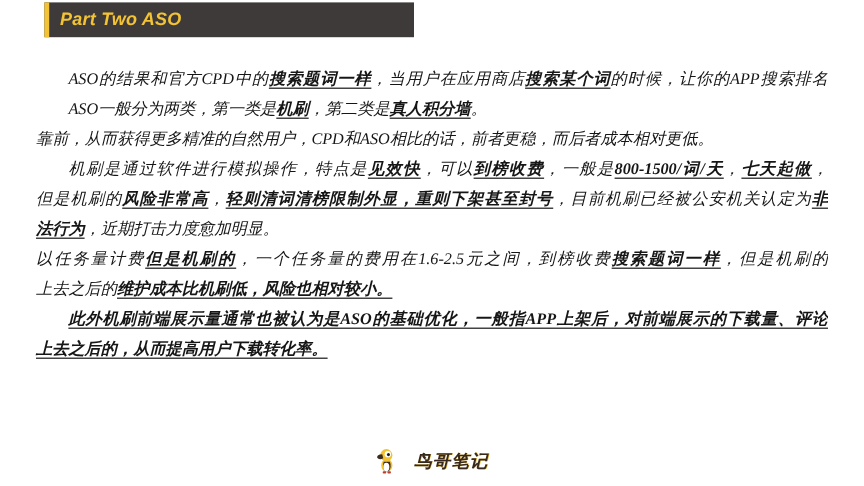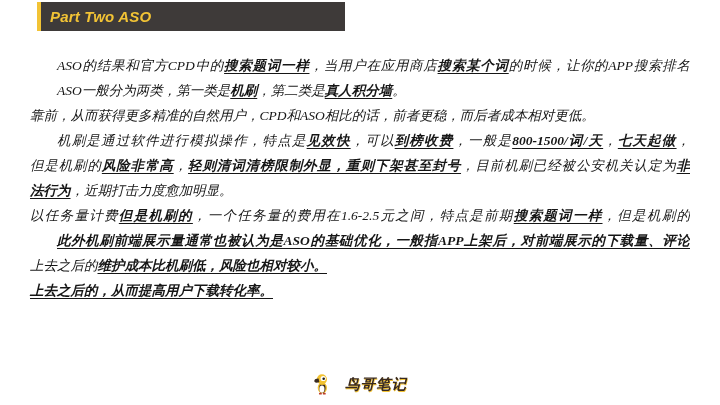--- a/index.html
+++ b/index.html
@@ -101,23 +101,23 @@
     <div class="header-title">Part Two ASO</div>
   </div>
 
   <div class="content" id="content">
       <div class="line justify indent"><span>ASO的结果和官方CPD中的</span><span class="u b">搜索题词一样</span><span>，当用户在应用商店</span><span class="u b">搜索某个词</span><span>的时候，让你的APP搜索排名</span></div>
       <div class="line indent"><span>ASO一般分为两类，第一类是</span><span class="u b">机刷</span><span>，第二类是</span><span class="u b">真人积分墙</span><span>。</span></div>
       <div class="line"><span>靠前，从而获得更多精准的自然用户，CPD和ASO相比的话，前者更稳，而后者成本相对更低。</span></div>
       <div class="line justify indent"><span>机刷是通过软件进行模拟操作，特点是</span><span class="u b">见效快</span><span>，可以</span><span class="u b">到榜收费</span><span>，一般是</span><span class="u b">800-1500/词/天</span><span>，</span><span class="u b">七天起做</span><span>，</span></div>
       <div class="line justify"><span>但是机刷的</span><span class="u b">风险非常高</span><span>，</span><span class="u b">轻则清词清榜限制外显，重则下架甚至封号</span><span>，目前机刷已经被公安机关认定为</span><span class="u b">非</span></div>
       <div class="line"><span class="u b">法行为</span><span>，近期打击力度愈加明显。</span></div>
-      <div class="line justify"><span>以任务量计费</span><span class="u b">但是机刷的</span><span>，一个任务量的费用在1.6-2.5元之间，特点是前期</span><span class="u b">搜索题词一样</span><span>，但是机刷的</span></div>
+      <div class="line justify"><span>以任务量计费</span><span class="u b">但是机刷的</span><span>，一个任务量的费用在1.6-2.5元之间，到榜收费</span><span class="u b">搜索题词一样</span><span>，但是机刷的</span></div>
+      <div class="line"><span>上去之后的</span><span class="u b">维护成本比机刷低，风险也相对较小。</span></div>
       <div class="line justify indent"><span class="u b">此外机刷前端展示量通常也被认为是ASO的基础优化，一般指APP上架后，对前端展示的下载量、评论</span></div>
-      <div class="line"><span>上去之后的</span><span class="u b">维护成本比机刷低，风险也相对较小。</span></div>
       <div class="line"><span class="u b">上去之后的，从而提高用户下载转化率。</span></div>
     </div>
 
   <div class="footer">
     <span style="display:inline-flex;">
       <svg width="17" height="22" viewBox="0 0 20 26" xmlns="http://www.w3.org/2000/svg">
         <ellipse cx="11" cy="17.5" rx="5.5" ry="6.5" fill="#f2c231"></ellipse>
         <path d="M8 14 Q6 20 9 23 L13 23 Q16 19 14 14 Z" fill="#3a2c22"></path>
         <ellipse cx="10.5" cy="19" rx="3" ry="4.2" fill="#ffffff"></ellipse>
         <circle cx="10.5" cy="7.5" r="6" fill="#f2c231"></circle>

